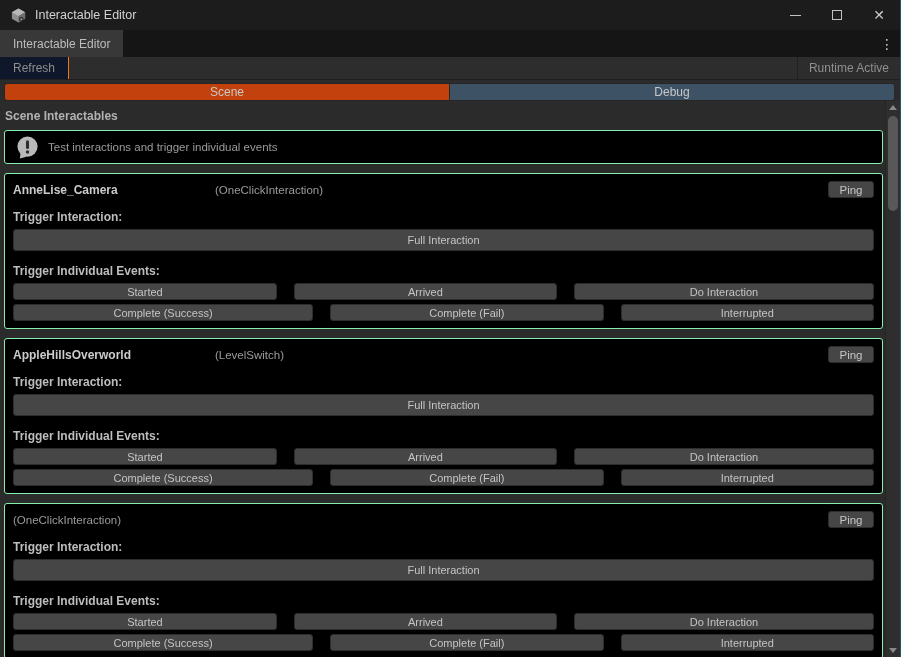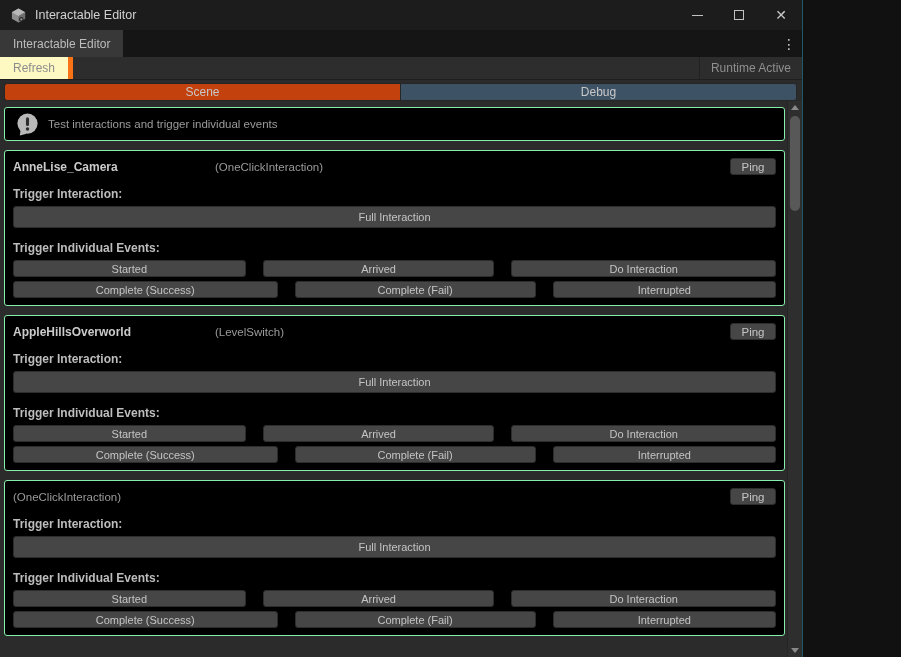--- a/index.html
+++ b/index.html
@@ -1,20 +1,20 @@
 <!DOCTYPE html>
 <html><head>
 <meta charset="utf-8">
 <style>
   * { box-sizing: border-box; margin: 0; padding: 0; }
   html,body { background:#111; }
   body { font-family: "Liberation Sans", "DejaVu Sans", sans-serif; }
 
   .window {
-    width: 803px; height: 657px;
+    width: 901px; height: 657px;
     background: #2b2b2b;
     display: flex; flex-direction: column;
     overflow: hidden;
     position: relative;
     border-right: 1px solid #1d5a66;
   }
 
   
   .titlebar {
     height: 30px; background: #1c1c1c; flex: 0 0 30px;
@@ -49,22 +49,22 @@
   }
 
   
   .toolbar {
     height: 23px; flex: 0 0 23px; background: #2d2d2d;
     border-bottom: 1px solid #1f1f1f;
     display: flex; align-items: stretch;
     font-size: 12px;
   }
   .refresh-btn {
-    background: #fef9c3; color: #8d8d8d;
-    border-right: 5px solid #f97316;
+    background: #0f172a; color: #8d8d8d;
+    border-right: 1px solid #f97316;
     padding: 0 13px; display: flex; align-items: center;
   }
   .runtime-label {
     margin-left: auto; color: #8f8f8f;
     border-left: 1px solid #222;
     padding: 0 11px; display: flex; align-items: center;
   }
 
   
   .viewtabs {
@@ -191,20 +191,21 @@
       <span>Scene</span>
     </div>
     <div class="viewtab debug">
       <span>Debug</span>
     </div>
   </div>
 
   <div class="main">
     <div class="scroll-area">
 
+      <div class="section-heading">Scene Interactables</div>
 
       <div class="helpbox">
         <svg class="info-icon" viewBox="0 0 26 26">
           <circle cx="13" cy="12" r="10.5" fill="#b9b9b9"></circle>
           <polygon points="6,18 12,22.5 5,24.5" fill="#b9b9b9"></polygon>
           <rect x="11.4" y="5.5" width="3.2" height="9" rx="1.6" fill="#2e2e2e"></rect>
           <circle cx="13" cy="17.6" r="1.8" fill="#2e2e2e"></circle>
         </svg>
         <span class="helpbox-text">Test interactions and trigger individual events</span>
       </div>

